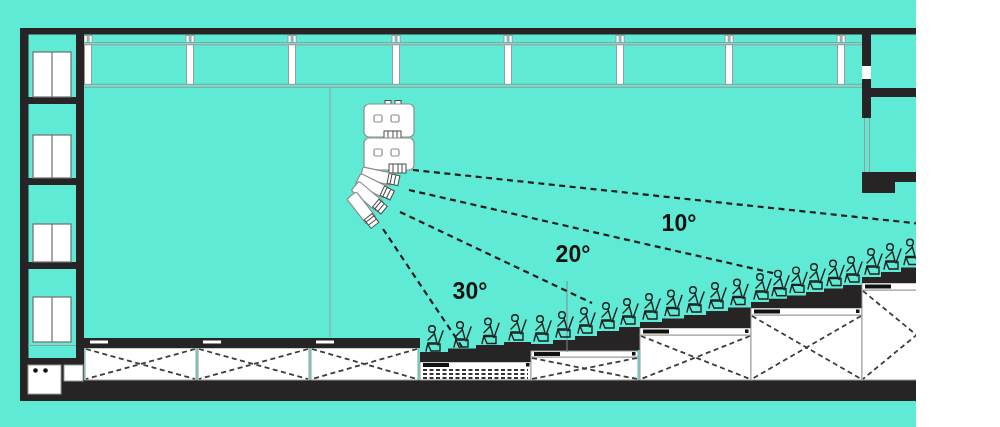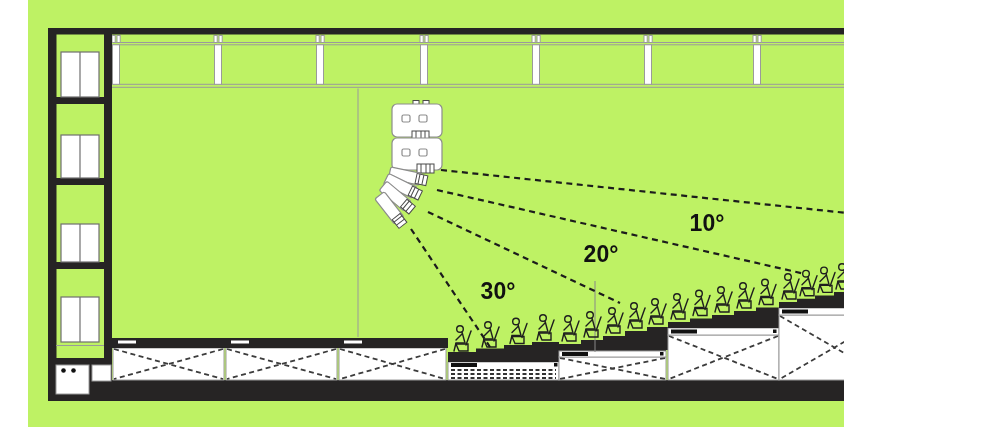--- a/index.html
+++ b/index.html
@@ -1,17 +1,17 @@
 <!DOCTYPE html>
 <html><head>
 <meta charset="utf-8">
 <style>
   html,body{margin:0;padding:0;background:#ffffff;}
-  .canvas{position:relative;width:816px;height:427px;background:#bef264;overflow:hidden;
-          font-family:"Liberation Sans", sans-serif;margin-left:28px;}
+  .canvas{position:relative;width:916px;height:427px;background:#5eead4;overflow:hidden;
+          font-family:"Liberation Sans", sans-serif;}
   svg{position:absolute;left:0;top:0;}
   .ink{fill:#262424;}
   .wline{stroke:#9a9a9a;stroke-width:1;fill:none;}
   .doorline{stroke:#6f6f6f;stroke-width:1.2;fill:#ffffff;}
   .xbrace{stroke:#3c3c3c;stroke-width:1.8;fill:none;stroke-dasharray:5 3.5;}
   .boxoutline{stroke:#9a9a9a;stroke-width:1;fill:#ffffff;}
   .fig{stroke:#1e1e1e;stroke-width:1.4;fill:none;stroke-linecap:round;}
   .covline{stroke:#1c1c1c;stroke-width:2.2;fill:none;stroke-dasharray:6 4.5;}
   .arr{stroke:#8c8c8c;stroke-width:1.2;fill:#ffffff;}
   .rig{stroke:#4a4a4a;stroke-width:1;fill:#ffffff;}

